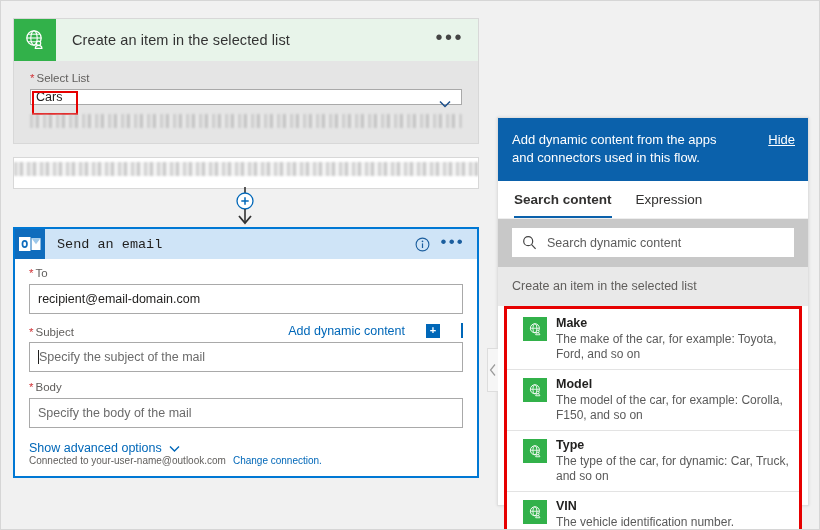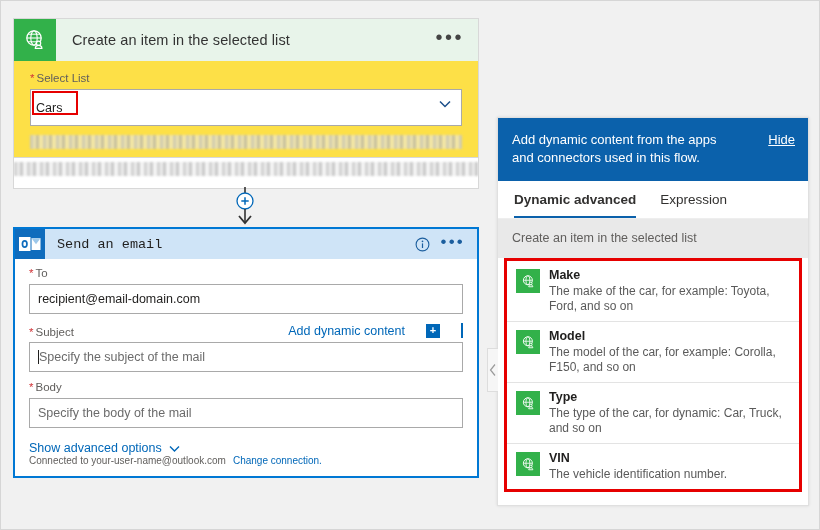--- a/index.html
+++ b/index.html
@@ -57,32 +57,32 @@
     color: #444;
     font-size: 20px;
     letter-spacing: 2.5px;
     padding: 0 14px 7px 0;
     line-height: 10px;
     cursor: pointer;
     user-select: none;
   }
   .sp-body {
     padding: 11px 16px 8px 16px;
-    background: #fde047;
+    background: #e5e5e5;
   }
   .field-label {
     font-size: 11.5px;
     color: #605e5c;
     margin-bottom: 5px;
   }
   .req-star { color: #d13438; margin-right: 2px; }
 
   .combo {
     position: relative;
-    height: 37px;
+    height: 16px;
     border: 1px solid #a9a9a9;
     background: #fff;
     display: flex;
     align-items: center;
   }
   .combo-value {
     font-size: 12.5px;
     color: #201f1e;
     padding-left: 5px;
     position: relative;
@@ -303,21 +303,21 @@
   .dyn-list-wrap {
     position: relative;
     margin: 0 6px;
     border: 3px solid #e60000;
     background: #ffffff;
   }
   .dyn-item {
     display: flex;
     align-items: flex-start;
     gap: 9px;
-    padding: 7px 8px 7px 9px;
+    padding: 7px 8px 7px 16px;
     border-bottom: 1px solid #e3e3e3;
     cursor: pointer;
   }
   .dyn-item:last-child { border-bottom: none; }
   .dyn-item-ico {
     width: 24px; height: 24px;
     background: #32b14a;
     flex: 0 0 24px;
     display: flex; align-items: center; justify-content: center;
     margin-top: 1px;
@@ -473,24 +473,33 @@
         <polyline points="6,1.5 1.5,7 6,12.5" fill="none" stroke="#9a9a9a" stroke-width="1.2"></polyline>
       </svg>
     </div>
 
     <div class="dyn-banner">
       <div class="dyn-banner-text">Add dynamic content from the apps and connectors used in this flow.</div>
       <div class="hide-link">Hide</div>
     </div>
 
     <div class="dyn-tabs">
-      <div class="dyn-tab active">Dynamic advanced</div>
+      <div class="dyn-tab active">Search content</div>
       <div class="dyn-tab">Expression</div>
     </div>
 
+    <div class="dyn-search-wrap">
+      <div class="dyn-search">
+        <svg width="15" height="15" viewBox="0 0 15 15">
+          <circle cx="6.2" cy="6.2" r="4.5" fill="none" stroke="#444" stroke-width="1.2"></circle>
+          <line x1="9.6" y1="9.6" x2="13.6" y2="13.8" stroke="#444" stroke-width="1.2"></line>
+        </svg>
+        <span>Search dynamic content</span>
+      </div>
+    </div>
 
     <div class="dyn-group-hdr">Create an item in the selected list</div>
 
     <div class="dyn-list-wrap">
 
       <div class="dyn-item">
         <div class="dyn-item-ico">
           <svg width="15" height="15" viewBox="0 0 24 24">
             <circle cx="11" cy="10" r="7.2" fill="none" stroke="#fff" stroke-width="1.5"></circle>
             <ellipse cx="11" cy="10" rx="3.2" ry="7.2" fill="none" stroke="#fff" stroke-width="1.3"></ellipse>

